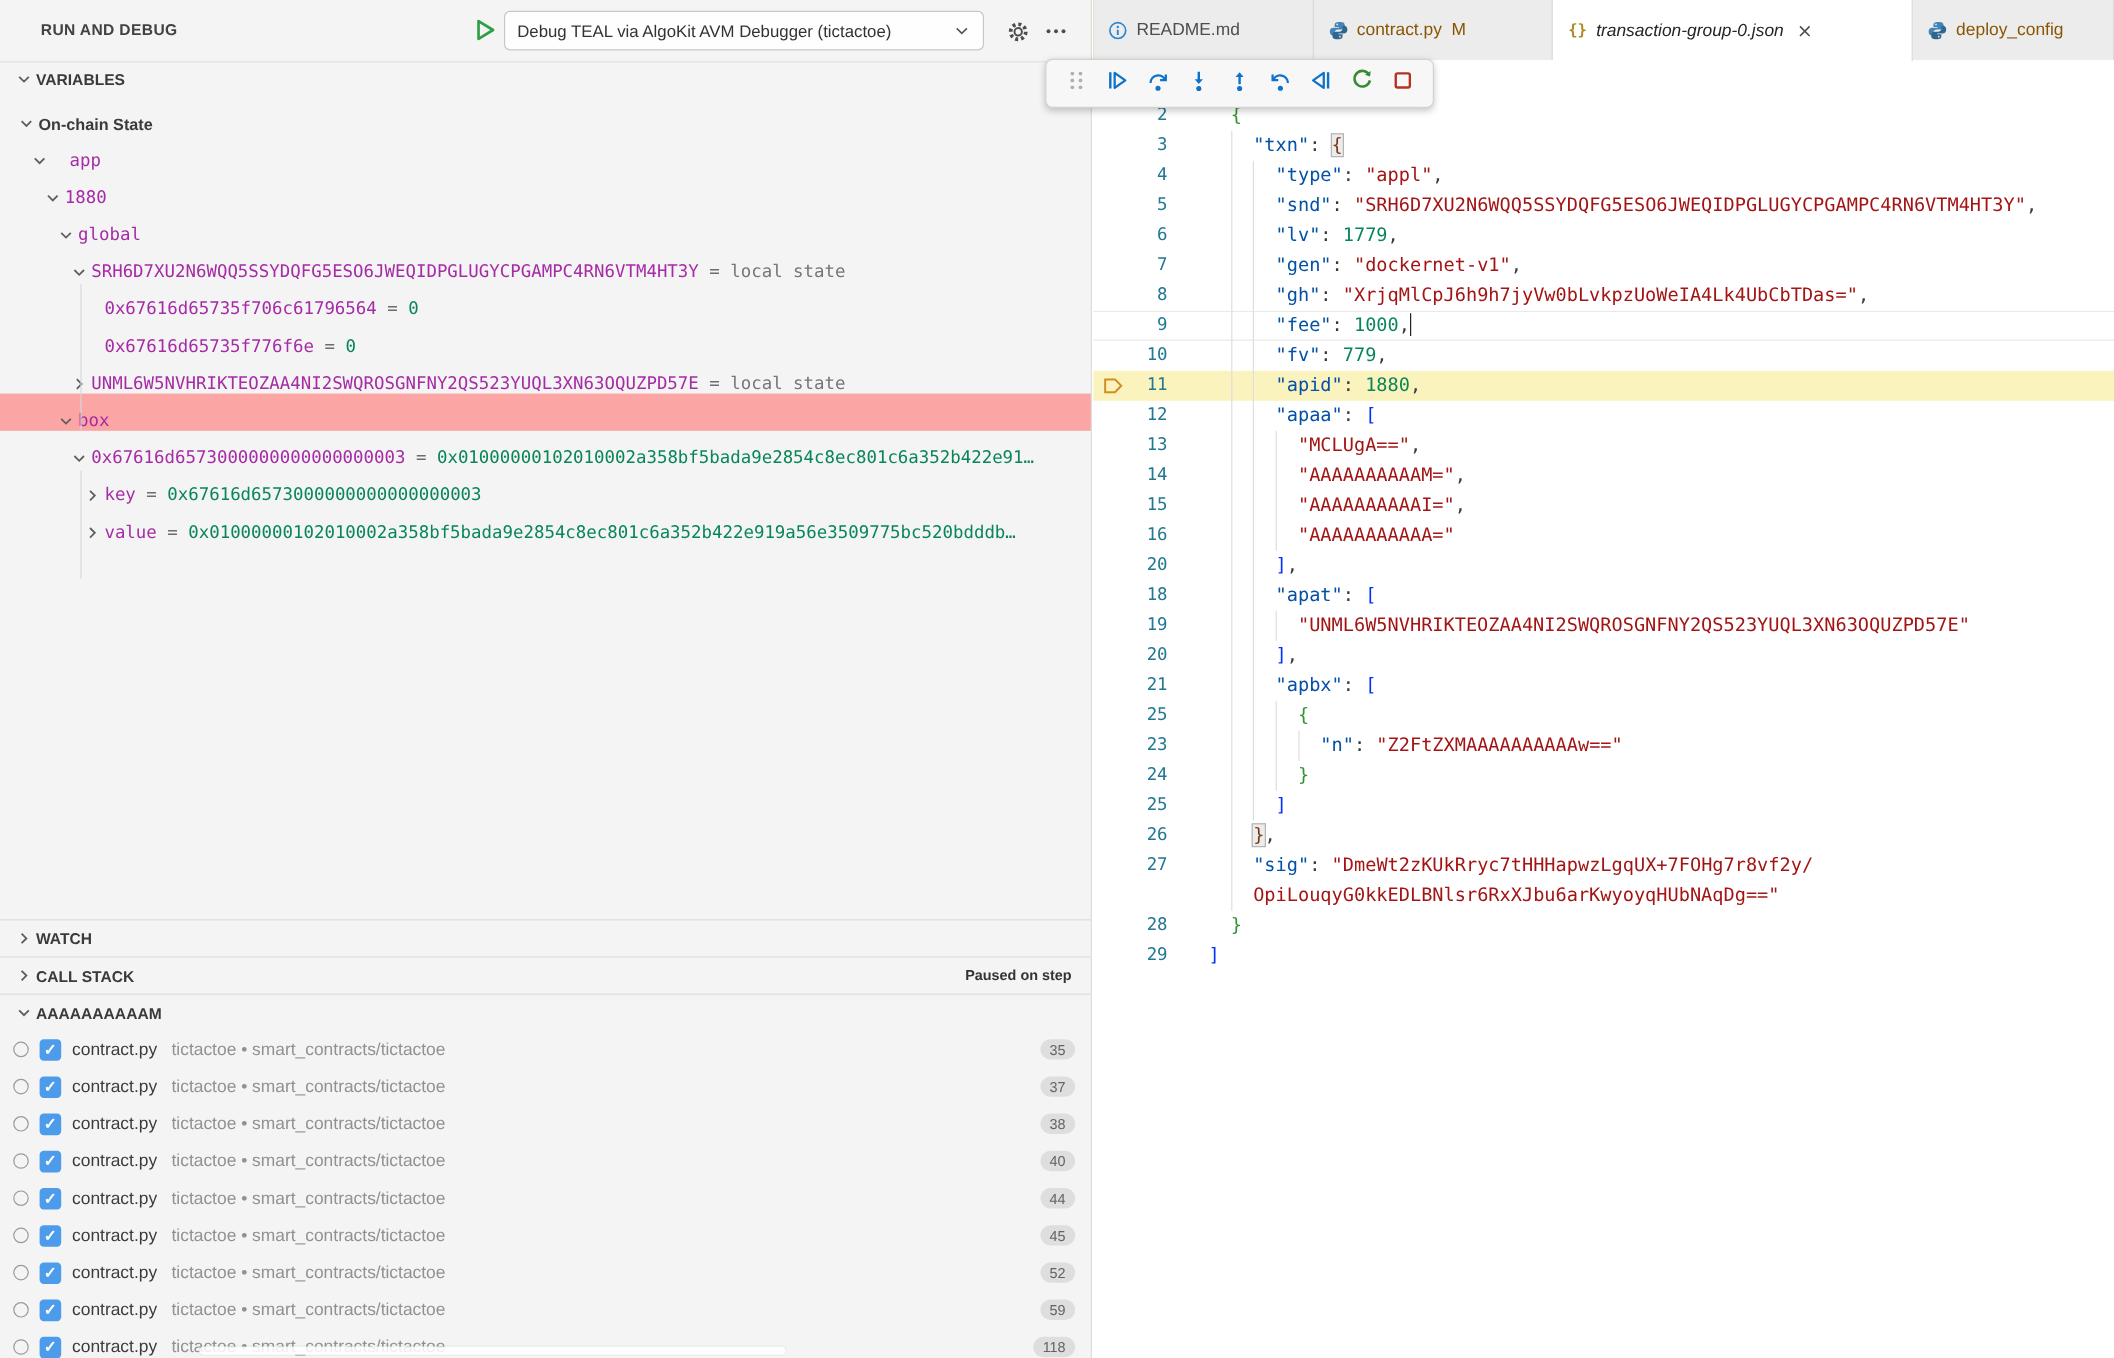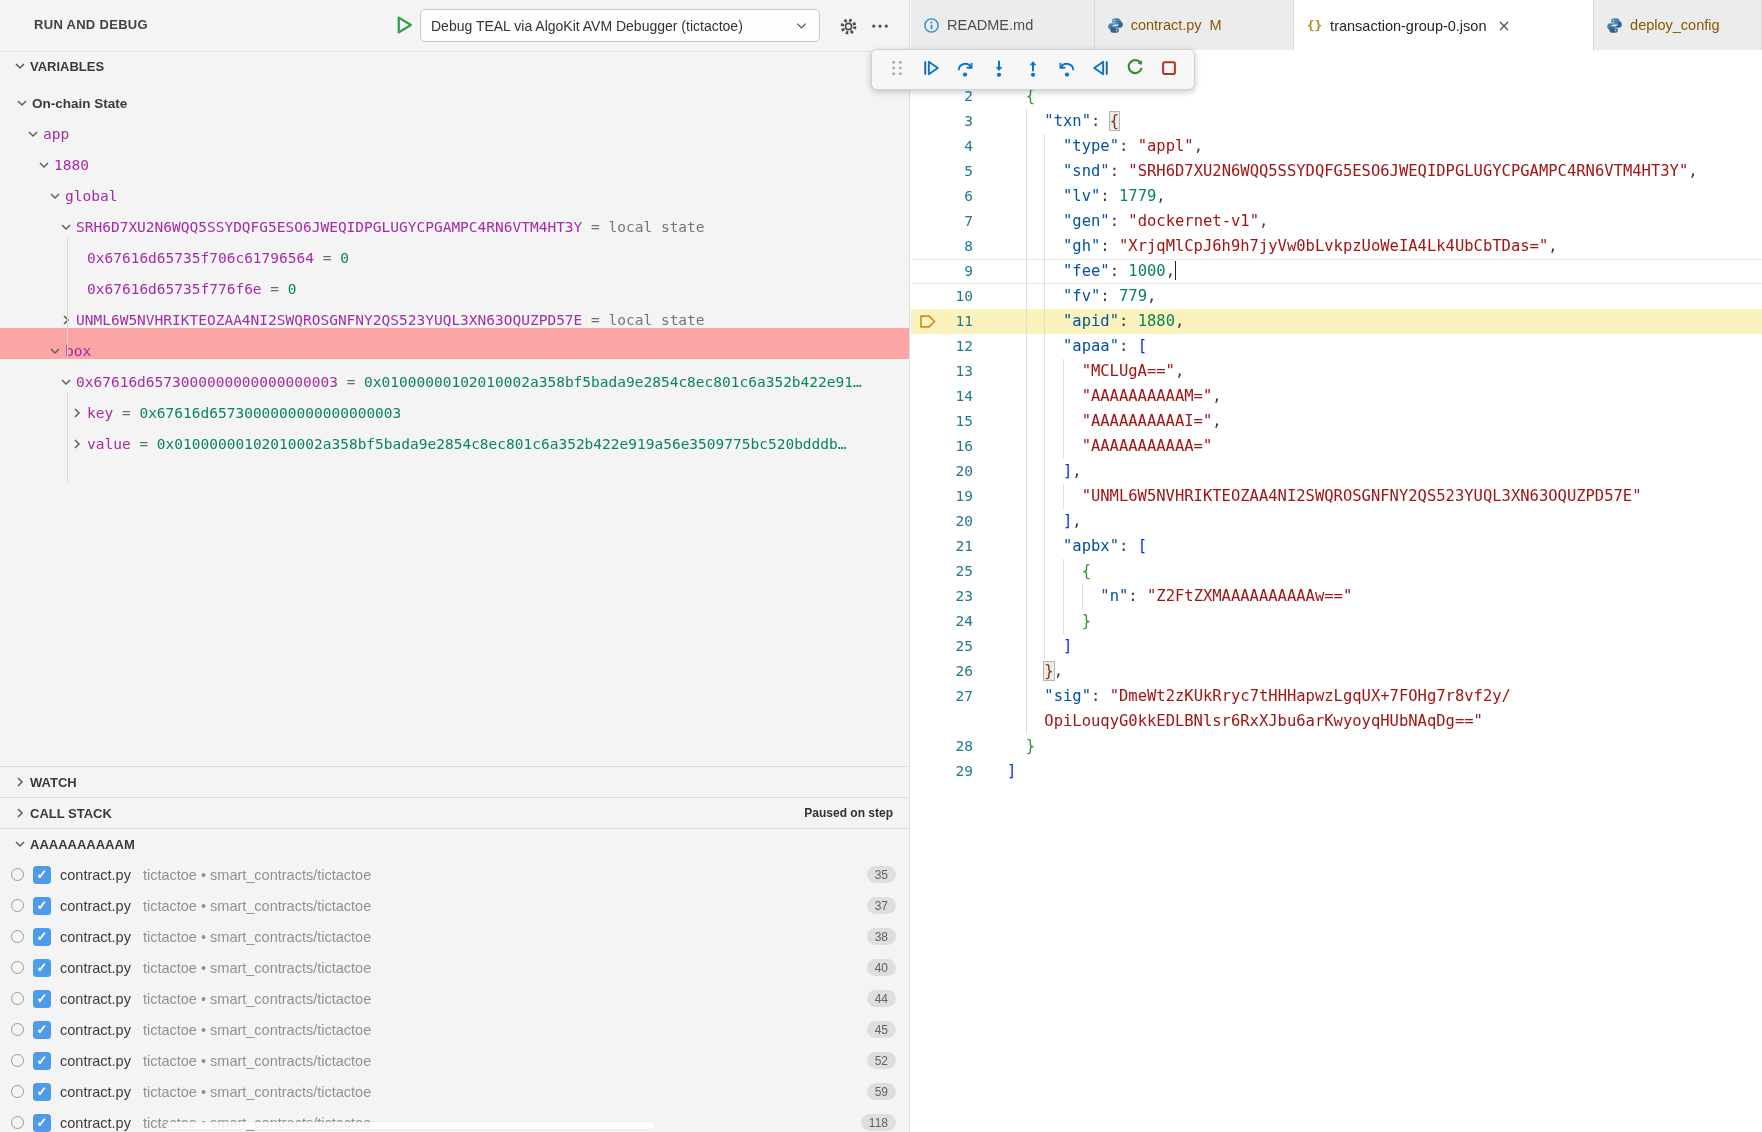--- a/index.html
+++ b/index.html
@@ -42,21 +42,21 @@
   .bppath{color:#919191;flex:1;white-space:nowrap;overflow:hidden}
   .bpbadge{background:#dedede;color:#636363;border-radius:9px;font-size:12px;padding:1.5px 8px;margin-right:13px}
   .hscroll{position:absolute;left:166px;top:1122px;width:489px;height:7px;border-radius:4px;background:rgba(255,255,255,.85);box-shadow:0 0 1px rgba(0,0,0,.25)}
 
   
   #editor{position:absolute;left:911px;top:0;right:0;height:1132px;background:#fff}
   #tabbar{position:absolute;left:0;top:0;right:0;height:50px;background:#84cc16;border-bottom:1px solid #e0e0e0;display:flex}
   .tab{height:50px;display:flex;align-items:center;padding:0 12px;border-right:1px solid #d9d9d9;background:#ececec;font-size:14.5px;color:#4d4d4d;white-space:nowrap;overflow:hidden}
   .tab .ticon{width:17px;min-width:17px;height:17px;margin-right:7px;display:inline-flex;align-items:center;justify-content:center}
   .tab.active{background:#fff;height:51px;color:#252525}
-  .tab .lbl.italic{}
+  .tab .lbl.italic{font-style:italic}
   .tab .lbl.mod{color:#895503}
   .tab .mbadge{color:#895503;margin-left:8px}
   .tab .closex{margin-left:10px;width:16px;height:16px;display:inline-flex}
   .jsonicon{font-family:"DejaVu Sans Mono",monospace;font-weight:700;color:#ad8d29;font-size:13px}
 
   #codelines{position:absolute;left:0;top:50px;right:0;bottom:0;padding-top:34px;font-family:"DejaVu Sans Mono",monospace;font-size:15.5px;overflow:hidden}
   .eline{height:25px;line-height:25px;display:flex;white-space:pre;position:relative}
   .eline.hl{background:#fbf3bd}
   .eline.cl{box-shadow:inset 0 1px 0 #e9e9e9,inset 0 -1px 0 #e9e9e9}
   .gut{width:96px;min-width:96px;position:relative}
@@ -118,21 +118,21 @@
 
     <div id="vartree">
         <div class="trow" style="padding-left: 14px;">
           <span class="chev">
             <svg width="16" height="16" viewBox="0 0 16 16">
               <path d="M4 6l4 4 4-4" fill="none" stroke="#5f5f5f" stroke-width="1.5"></path>
             </svg>
           </span>
           <span class="tname section">On-chain State</span>
         </div>
-        <div class="trow" style="padding-left: 25px;">
+        <div class="trow" style="padding-left: 25px; gap: 15px;">
           <span class="chev">
             <svg width="16" height="16" viewBox="0 0 16 16">
               <path d="M4 6l4 4 4-4" fill="none" stroke="#5f5f5f" stroke-width="1.5"></path>
             </svg>
           </span>
           <span class="tname var">app</span>
         </div>
         <div class="trow" style="padding-left: 36px;">
           <span class="chev">
             <svg width="16" height="16" viewBox="0 0 16 16">
@@ -374,20 +374,21 @@
         <div class="eline"><div class="gut"><span class="lnum">10</span></div><div class="ecode" style="padding-left: 55.98px;"><i class="guide" style="left: 18.66px;"></i><i class="guide" style="left: 37.32px;"></i><span class="tk-k">"fv"</span><span class="tk-p">: </span><span class="tk-n">779</span><span class="tk-p">,</span></div></div>
         <div class="eline hl"><div class="gut"><span class="stepmark"><svg width="19" height="19" viewBox="0 0 16 16">
                 <path d="M2.5 3.5h6.9l4.4 4.5-4.4 4.5H2.5z" fill="#fdf2c0" stroke="#cf8f1f" stroke-width="1.4"></path>
               </svg></span><span class="lnum">11</span></div><div class="ecode" style="padding-left: 55.98px;"><i class="guide" style="left: 18.66px;"></i><i class="guide" style="left: 37.32px;"></i><span class="tk-k">"apid"</span><span class="tk-p">: </span><span class="tk-n">1880</span><span class="tk-p">,</span></div></div>
         <div class="eline"><div class="gut"><span class="lnum">12</span></div><div class="ecode" style="padding-left: 55.98px;"><i class="guide" style="left: 18.66px;"></i><i class="guide" style="left: 37.32px;"></i><span class="tk-k">"apaa"</span><span class="tk-p">: </span><span class="tk-b1">[</span></div></div>
         <div class="eline"><div class="gut"><span class="lnum">13</span></div><div class="ecode" style="padding-left: 74.64px;"><i class="guide" style="left: 18.66px;"></i><i class="guide" style="left: 37.32px;"></i><i class="guide" style="left: 55.98px;"></i><span class="tk-s">"MCLUgA=="</span><span class="tk-p">,</span></div></div>
         <div class="eline"><div class="gut"><span class="lnum">14</span></div><div class="ecode" style="padding-left: 74.64px;"><i class="guide" style="left: 18.66px;"></i><i class="guide" style="left: 37.32px;"></i><i class="guide" style="left: 55.98px;"></i><span class="tk-s">"AAAAAAAAAAM="</span><span class="tk-p">,</span></div></div>
         <div class="eline"><div class="gut"><span class="lnum">15</span></div><div class="ecode" style="padding-left: 74.64px;"><i class="guide" style="left: 18.66px;"></i><i class="guide" style="left: 37.32px;"></i><i class="guide" style="left: 55.98px;"></i><span class="tk-s">"AAAAAAAAAAI="</span><span class="tk-p">,</span></div></div>
         <div class="eline"><div class="gut"><span class="lnum">16</span></div><div class="ecode" style="padding-left: 74.64px;"><i class="guide" style="left: 18.66px;"></i><i class="guide" style="left: 37.32px;"></i><i class="guide" style="left: 55.98px;"></i><span class="tk-s">"AAAAAAAAAAA="</span></div></div>
         <div class="eline"><div class="gut"><span class="lnum">20</span></div><div class="ecode" style="padding-left: 55.98px;"><i class="guide" style="left: 18.66px;"></i><i class="guide" style="left: 37.32px;"></i><span class="tk-b1">]</span><span class="tk-p">,</span></div></div>
+        <div class="eline"><div class="gut"><span class="lnum">18</span></div><div class="ecode" style="padding-left: 55.98px;"><i class="guide" style="left: 18.66px;"></i><i class="guide" style="left: 37.32px;"></i><span class="tk-k">"apat"</span><span class="tk-p">: </span><span class="tk-b1">[</span></div></div>
         <div class="eline"><div class="gut"><span class="lnum">19</span></div><div class="ecode" style="padding-left: 74.64px;"><i class="guide" style="left: 18.66px;"></i><i class="guide" style="left: 37.32px;"></i><i class="guide" style="left: 55.98px;"></i><span class="tk-s">"UNML6W5NVHRIKTEOZAA4NI2SWQROSGNFNY2QS523YUQL3XN63OQUZPD57E"</span></div></div>
         <div class="eline"><div class="gut"><span class="lnum">20</span></div><div class="ecode" style="padding-left: 55.98px;"><i class="guide" style="left: 18.66px;"></i><i class="guide" style="left: 37.32px;"></i><span class="tk-b1">]</span><span class="tk-p">,</span></div></div>
         <div class="eline"><div class="gut"><span class="lnum">21</span></div><div class="ecode" style="padding-left: 55.98px;"><i class="guide" style="left: 18.66px;"></i><i class="guide" style="left: 37.32px;"></i><span class="tk-k">"apbx"</span><span class="tk-p">: </span><span class="tk-b1">[</span></div></div>
         <div class="eline"><div class="gut"><span class="lnum">25</span></div><div class="ecode" style="padding-left: 74.64px;"><i class="guide" style="left: 18.66px;"></i><i class="guide" style="left: 37.32px;"></i><i class="guide" style="left: 55.98px;"></i><span class="tk-b2">{</span></div></div>
         <div class="eline"><div class="gut"><span class="lnum">23</span></div><div class="ecode" style="padding-left: 93.3px;"><i class="guide" style="left: 18.66px;"></i><i class="guide" style="left: 37.32px;"></i><i class="guide" style="left: 55.98px;"></i><i class="guide" style="left: 74.64px;"></i><span class="tk-k">"n"</span><span class="tk-p">: </span><span class="tk-s">"Z2FtZXMAAAAAAAAAAw=="</span></div></div>
         <div class="eline"><div class="gut"><span class="lnum">24</span></div><div class="ecode" style="padding-left: 74.64px;"><i class="guide" style="left: 18.66px;"></i><i class="guide" style="left: 37.32px;"></i><i class="guide" style="left: 55.98px;"></i><span class="tk-b2">}</span></div></div>
         <div class="eline"><div class="gut"><span class="lnum">25</span></div><div class="ecode" style="padding-left: 55.98px;"><i class="guide" style="left: 18.66px;"></i><i class="guide" style="left: 37.32px;"></i><span class="tk-b1">]</span></div></div>
         <div class="eline"><div class="gut"><span class="lnum">26</span></div><div class="ecode" style="padding-left: 37.32px;"><i class="guide" style="left: 18.66px;"></i><span class="tk-b3 tk-bm">}</span><span class="tk-p">,</span></div></div>
         <div class="eline"><div class="gut"><span class="lnum">27</span></div><div class="ecode" style="padding-left: 37.32px;"><i class="guide" style="left: 18.66px;"></i><span class="tk-k">"sig"</span><span class="tk-p">: </span><span class="tk-s">"DmeWt2zKUkRryc7tHHHapwzLgqUX+7FOHg7r8vf2y/</span></div></div>
         <div class="eline"><div class="gut"><span class="lnum"></span></div><div class="ecode" style="padding-left: 37.32px;"><i class="guide" style="left: 18.66px;"></i><span class="tk-s">OpiLouqyG0kkEDLBNlsr6RxXJbu6arKwyoyqHUbNAqDg=="</span></div></div>

